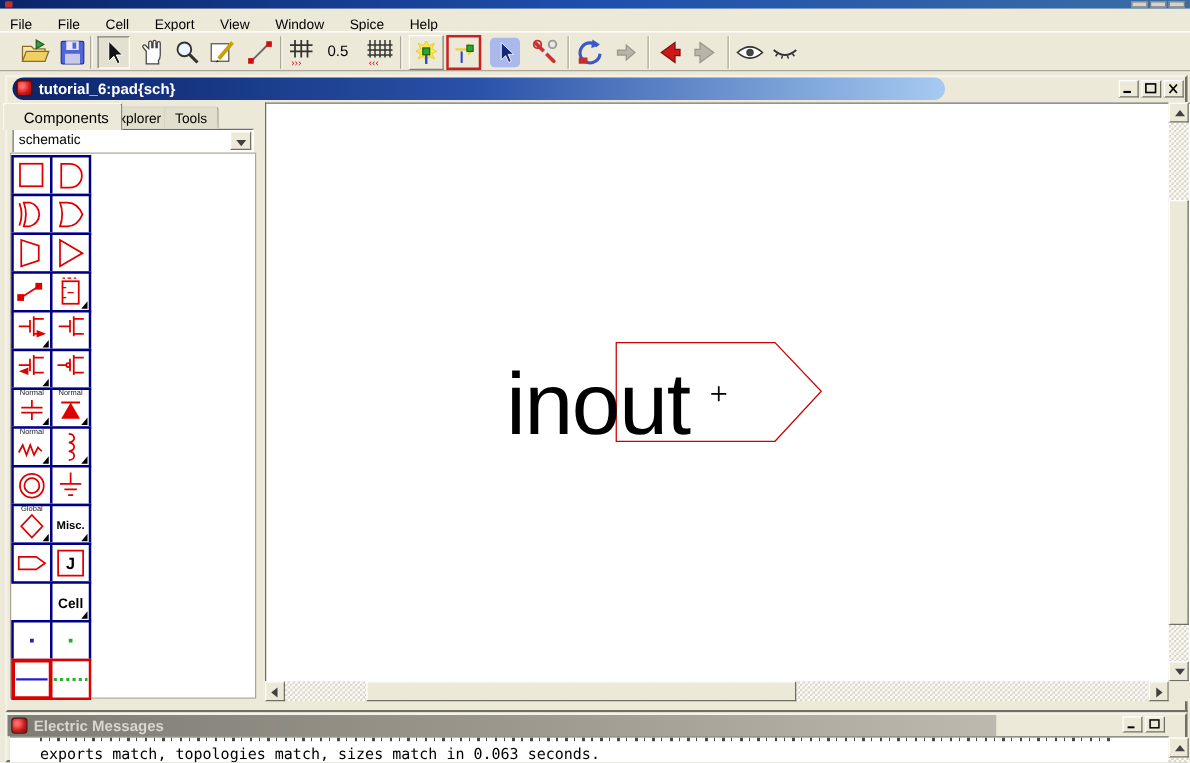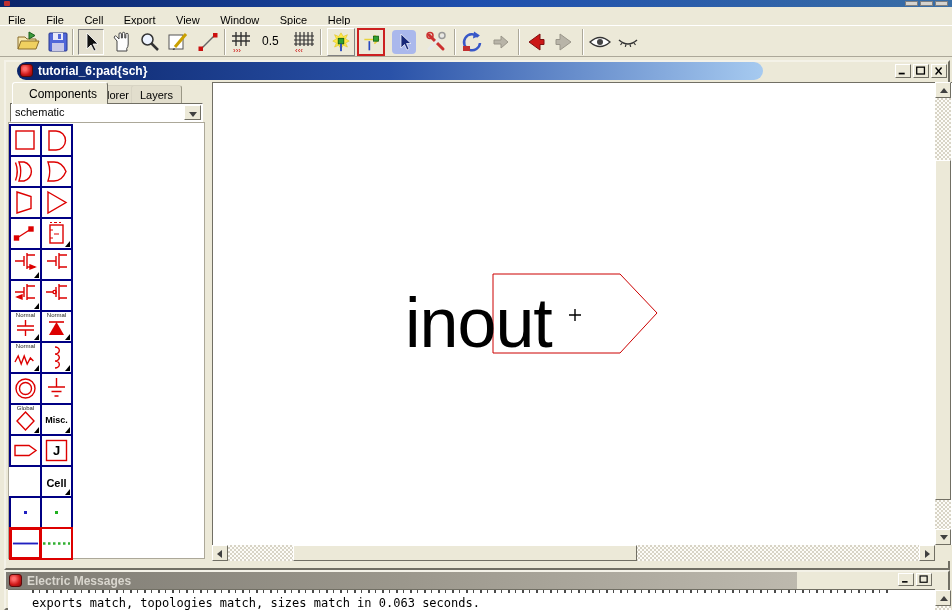--- a/index.html
+++ b/index.html
@@ -24,21 +24,21 @@
   .tsep { position:absolute; top:3px; width:2px; height:26px; border-left:1px solid #aca899; border-right:1px solid #fff; }
   .pressed { border:1px solid; border-color:#808080 #fff #fff #808080; background:#e4e0d0; }
   .pinbox { position:absolute; top:2px; width:28px; height:28px; padding:2px; }
   .pinbox.raised { border:1px solid; border-color:#fff #808080 #808080 #fff; }
   .pinbox.redsel { border:2px solid #cc2020; }
   .zoomval { position:absolute; top:8px; font-size:12px; color:#000; }
 
   
   #edit-window { left:4px; top:60px; width:946px; height:510px; background:#ece9d8;
     border:2px solid; border-color:#f4f2e8 #716f64 #716f64 #f4f2e8; }
-  #edit-titlebar { left:17px; top:62px; width:746px; height:18px;
+  #edit-titlebar { left:10px; top:62px; width:746px; height:18px;
     background:linear-gradient(to right,#0a246a,#2a52a8,#a6caf0);border-radius:9px; }
   .elogo { position:absolute; width:13px; height:13px; border-radius:3px;
     background:radial-gradient(circle at 35% 35%, #ff6a6a 15%, #cc1616 60%, #7e0d0d);
     border:1px solid #5c0a0a; }
   .wtitle { position:absolute; font-size:12px; font-weight:bold; color:#fff; }
   .winbtn { position:absolute; top:64px; width:16px; height:14px; background:#ece9d8;
     border:1px solid; border-color:#fff #716f64 #716f64 #fff; }
   .winbtn svg { width:100%; height:100%; display:block; }
 
   
@@ -260,22 +260,22 @@
       <rect x="3" y="2.5" width="9" height="8" fill="none" stroke="#000" stroke-width="1.5"></rect>
     </svg>
   </div>
 <div class="winbtn" style="left:931px;">
     <svg viewBox="0 0 16 14">
       <path d="M4 3 L11 11 M11 3 L4 11" stroke="#000" stroke-width="1.6"></path>
     </svg>
   </div>
 
 <div class="tab inactive abs" style="left:79px;">Explorer</div>
-<div class="tab inactive abs" style="left:131px;">Layers</div>
-<div class="tab active abs" style="left:12px;padding-left:16px;">Components</div>
+<div class="tab inactive abs" style="left:131px;">Tools</div>
+<div class="tab active abs" style="left:2px;padding-left:16px;">Components</div>
 
 <div class="abs" id="combo">
   <span class="val">schematic</span>
   <div class="drop"></div>
 </div>
 
 <div class="abs" id="panel-white"></div>
 
 <div class="pcell" style="left:9px; top:124px;">
     <svg viewBox="0 0 29 29">

